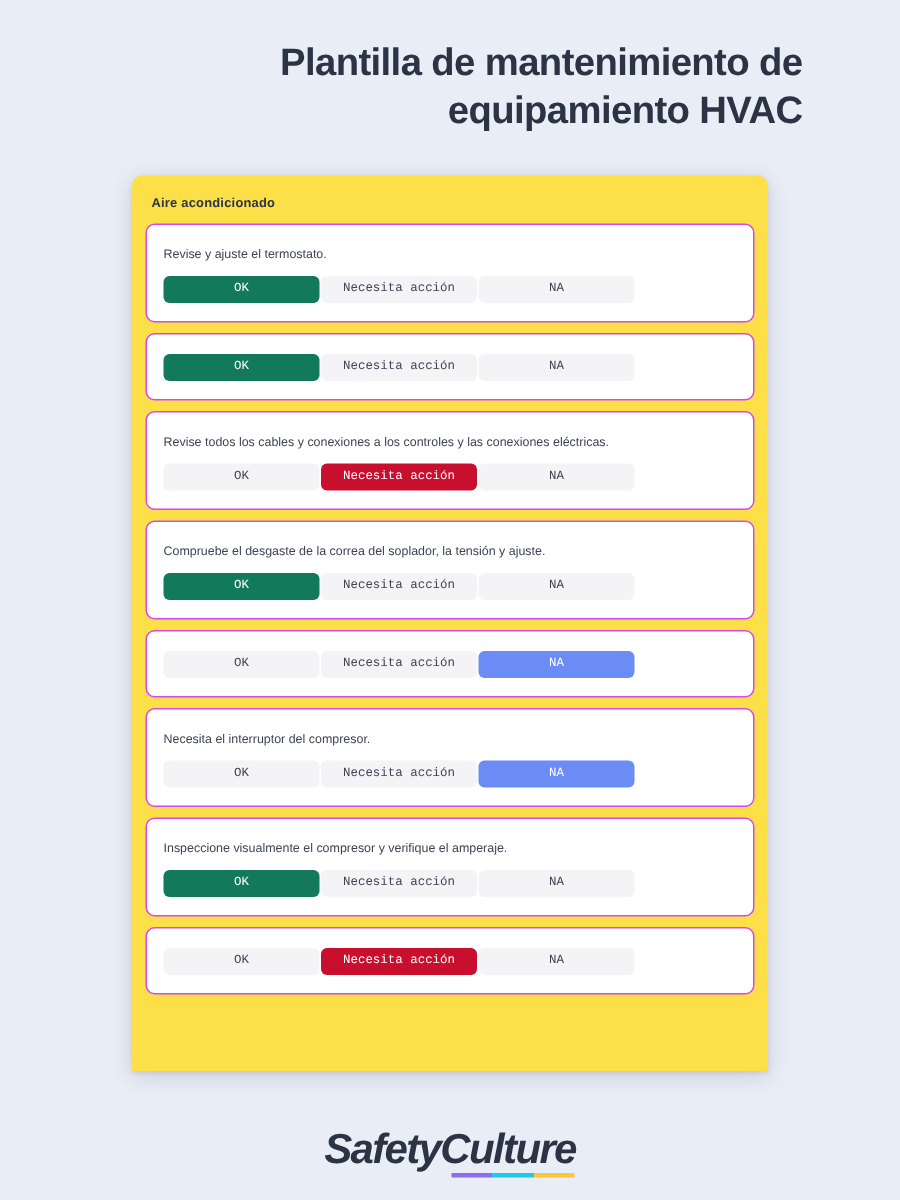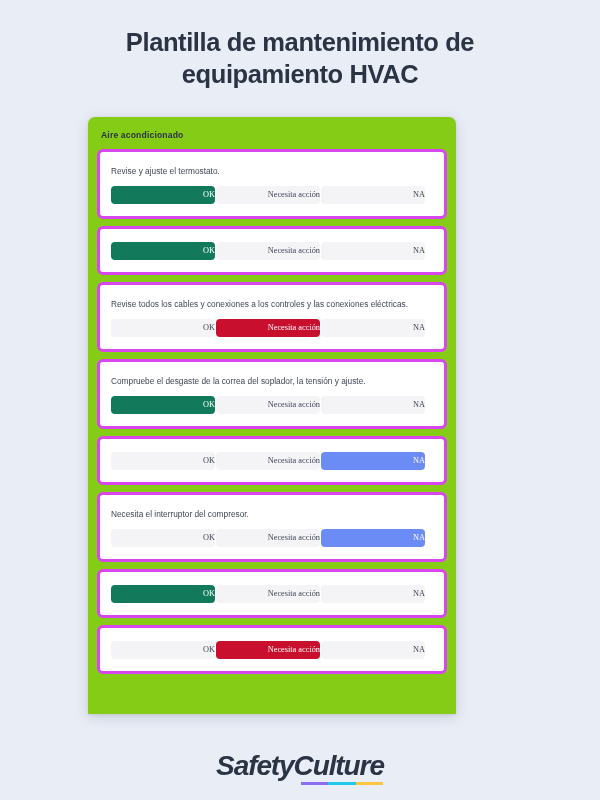--- a/index.html
+++ b/index.html
@@ -15,57 +15,57 @@
     background: #e9edf6;
     font-family: "Liberation Sans", sans-serif;
     position: relative;
   }
 
   
   .page-title {
     width: 470px;
     margin: 0 auto;
     padding-top: 26px;
-    text-align: center;
+    text-align: right;
     font-size: 25.5px;
     font-weight: 700;
     line-height: 1.27;
     letter-spacing: -0.4px;
     color: #2b3445;
   }
 
   
   .card {
     position: absolute;
     left: 88px;
     top: 117px;
-    width: 368px;
+    width: 424px;
     height: 597px;
-    background: #84cc16;
+    background: #fde047;
     border-radius: 7px 7px 0 0;
     box-shadow: 0 3px 14px rgba(40, 52, 80, 0.17),
                 0 1px 3px rgba(40, 52, 80, 0.10);
     overflow: hidden;
   }
 
   .card-header {
     padding: 13px 0 9px 13px;
     font-size: 8.6px;
     font-weight: 700;
     letter-spacing: 0.15px;
     color: #2b3445;
   }
 
   .card-body {
     padding: 0 9px;
   }
 
   
   .item {
-    border: 3px solid #d946ef;
+    border: 1px solid #d946ef;
     border-radius: 6px;
     padding: 13px 11px 12px 11px;
     margin-bottom: 7px;
     background: #ffffff;
   }
 
   .item-label {
     font-size: 8.3px;
     line-height: 1.45;
     color: #3d4554;
@@ -74,27 +74,27 @@
 
   .options {
     display: flex;
     gap: 1px;
   }
 
   .opt {
     flex: 0 0 104px;
     height: 18px;
     line-height: 18px;
-    text-align: right;
+    text-align: center;
     border-radius: 4px;
     font-size: 8.3px;
     color: #3d4554;
     background: #f4f4f7;
     border: none;
-    font-family: Liberation Serif, serif;
+    font-family: Liberation Mono, monospace;
     cursor: pointer;
     white-space: nowrap;
     overflow: hidden;
   }
 
   .opt.sel-ok {
     background: #13795b;
     color: #ffffff;
   }
 
@@ -192,20 +192,21 @@
       </div>
       <div class="item">
         <div class="item-label">Necesita el interruptor del compresor.</div>
         <div class="options">
           <button class="opt" aria-pressed="false">OK</button>
           <button class="opt" aria-pressed="false">Necesita acción</button>
           <button class="opt sel-na" aria-pressed="true">NA</button>
         </div>
       </div>
       <div class="item">
+        <div class="item-label">Inspeccione visualmente el compresor y verifique el amperaje.</div>
         <div class="options">
           <button class="opt sel-ok" aria-pressed="true">OK</button>
           <button class="opt" aria-pressed="false">Necesita acción</button>
           <button class="opt" aria-pressed="false">NA</button>
         </div>
       </div>
       <div class="item">
         <div class="options">
           <button class="opt" aria-pressed="false">OK</button>
           <button class="opt sel-action" aria-pressed="true">Necesita acción</button>

